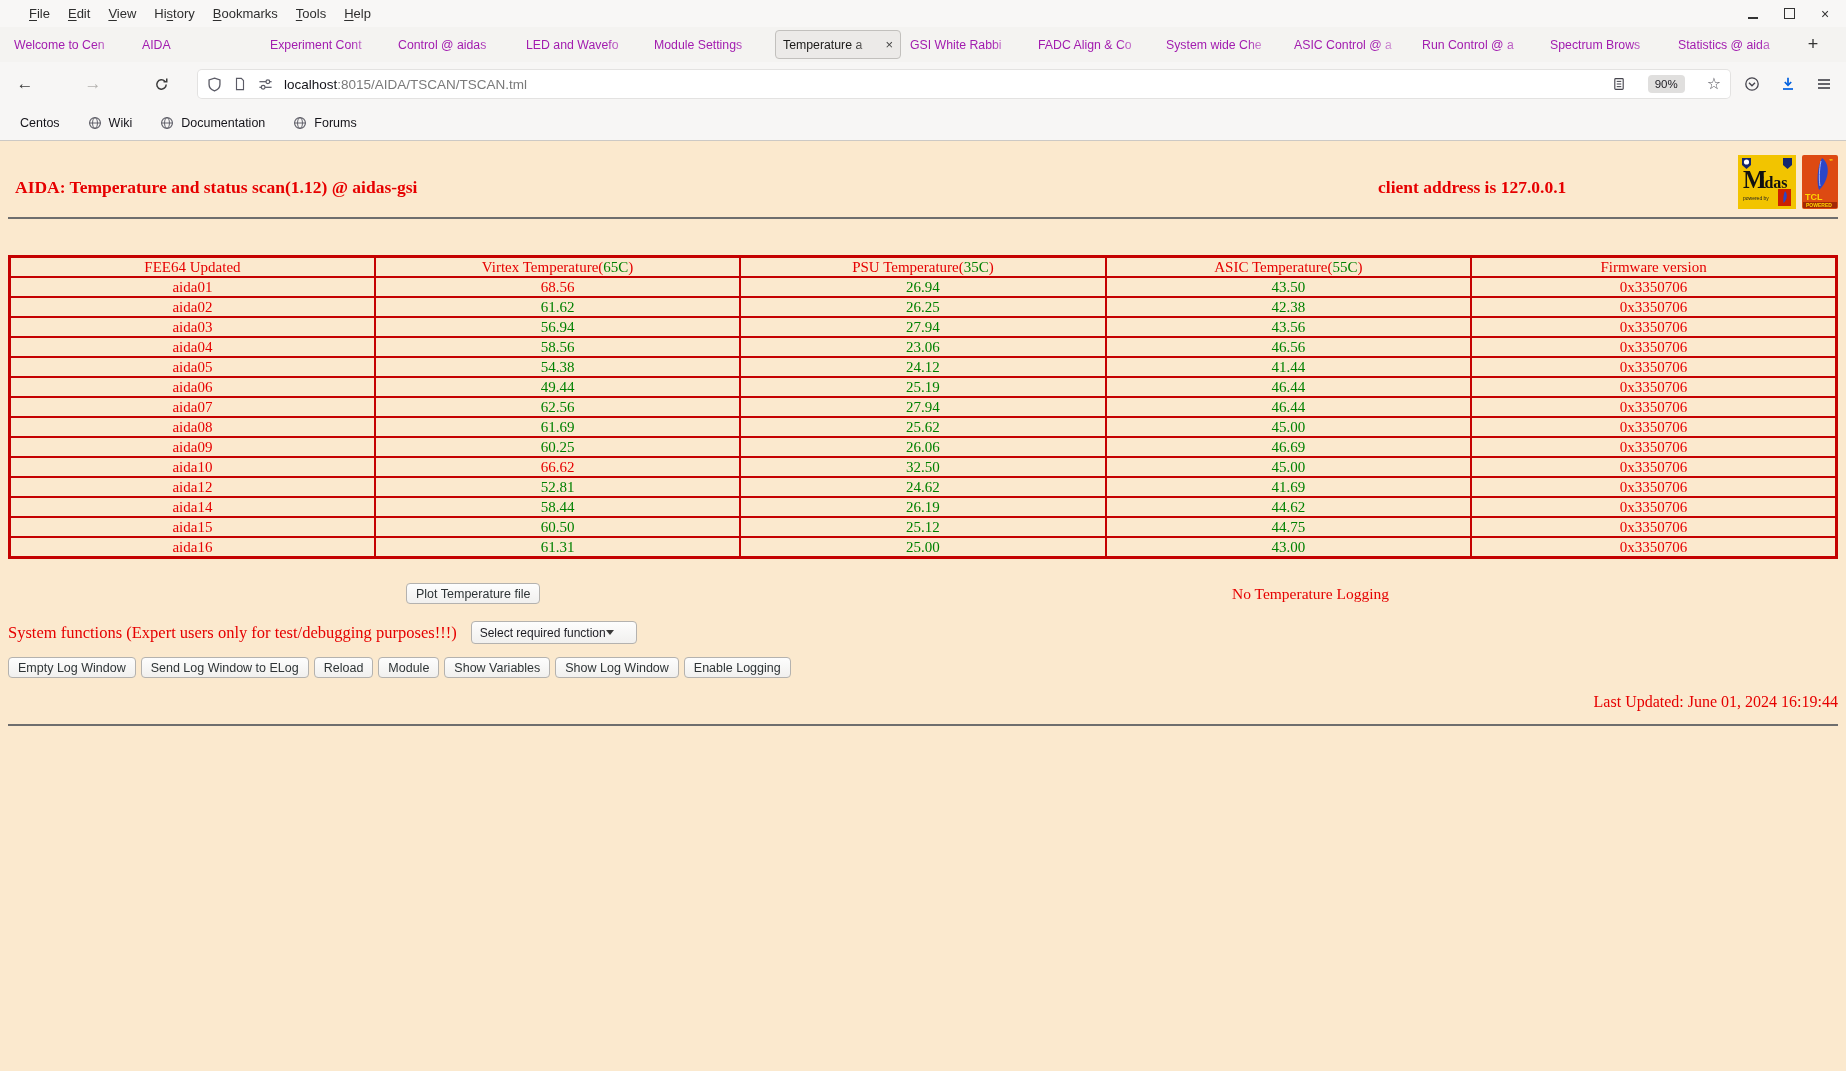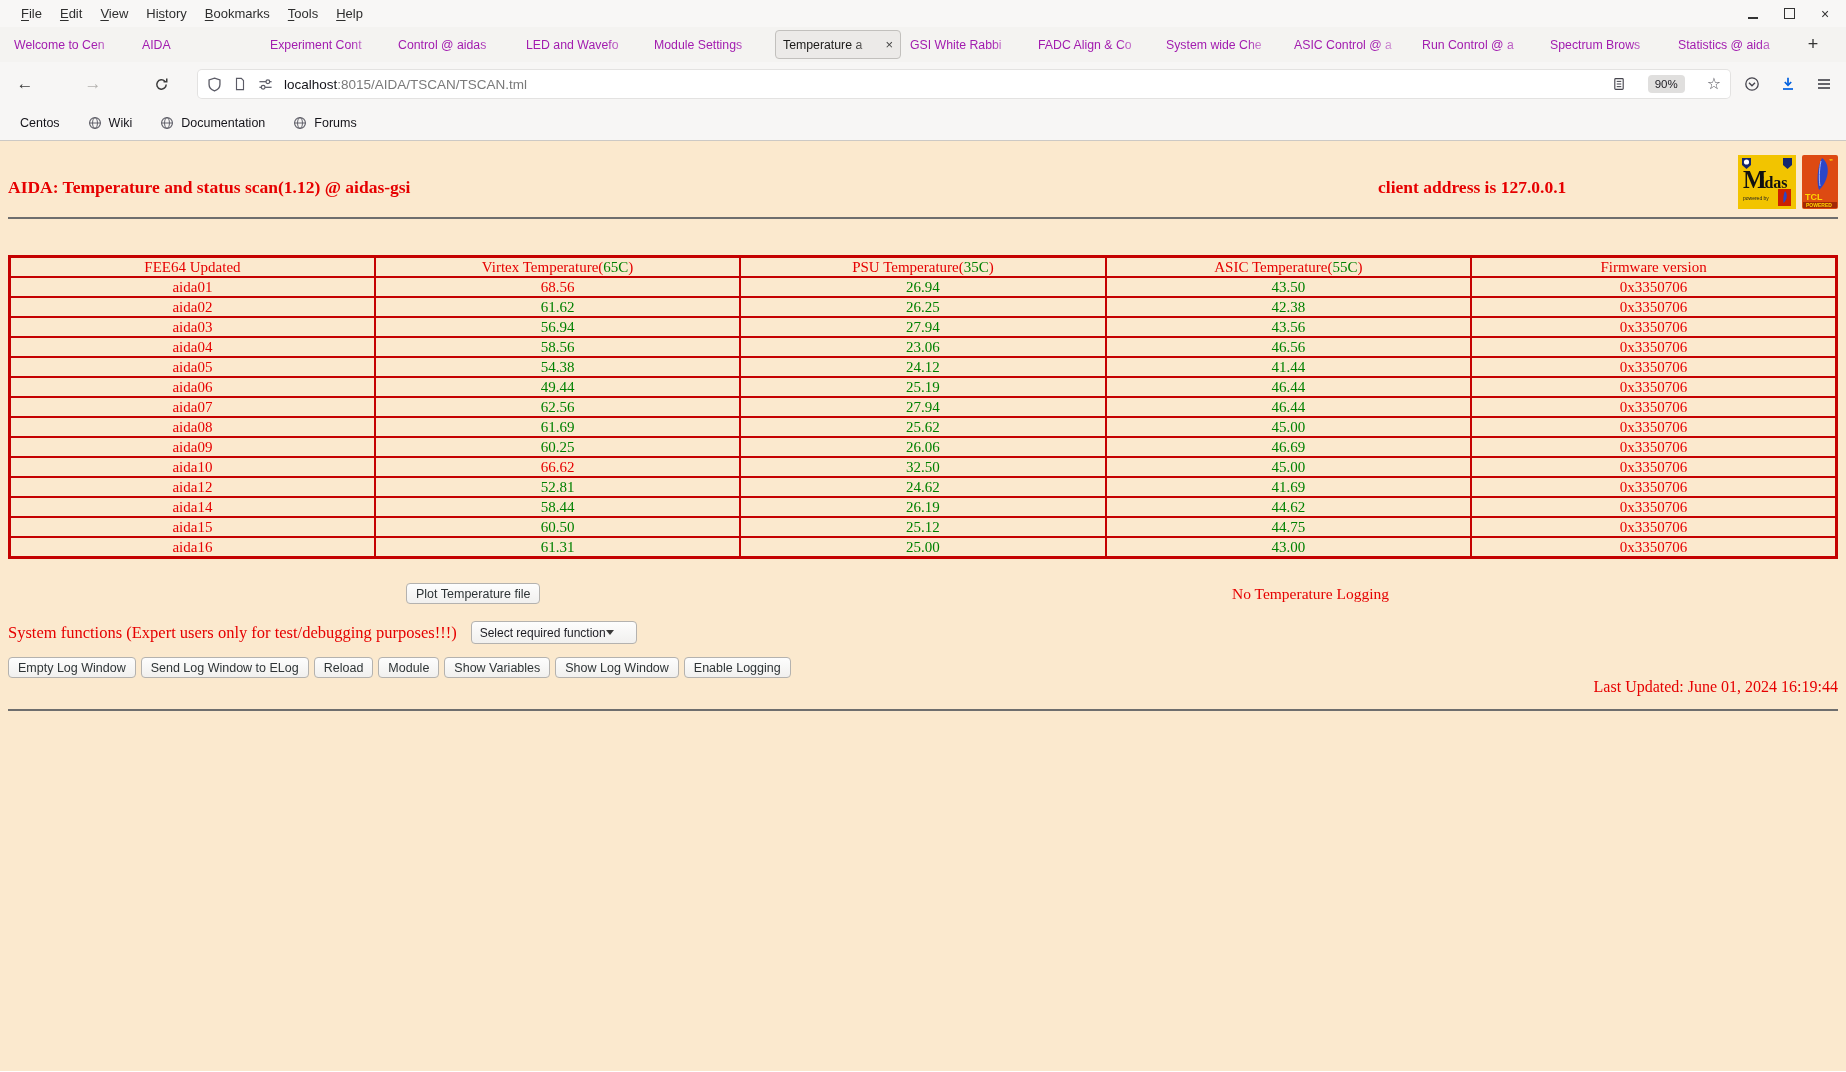--- a/index.html
+++ b/index.html
@@ -1,21 +1,21 @@
 <!DOCTYPE html>
 <html><head>
 <meta charset="utf-8">
 <style>
   html,body{margin:0;padding:0;background:#fff;}
   .screen{width:1846px;height:1072px;position:relative;overflow:hidden;
           font-family:"Liberation Sans","DejaVu Sans",sans-serif;background:#fff;}
 
   
   .menubar{height:27px;background:#f8f7f6;display:flex;align-items:center;
-           padding-left:12px;font-size:13px;color:#2e2e2e;}
+           padding-left:20px;font-size:13px;color:#2e2e2e;}
   .menu-item{padding:4px 9px;cursor:default;}
   .menu-item u{text-decoration:underline;text-underline-offset:2px;}
   .window-controls{margin-left:auto;display:flex;align-items:center;gap:22px;padding-right:14px;}
   .wc{display:inline-flex;align-items:center;justify-content:center;width:14px;height:14px;color:#333;}
   .wc-min-bar{width:10px;height:2px;background:#333;margin-top:8px;}
   .wc-max-box{width:9px;height:9px;border:1.5px solid #333;}
   .wc-close-x{font-size:14px;line-height:14px;color:#333;}
 
   .tabbar{height:35px;background:#f4f3f1;display:flex;align-items:stretch;padding:0 4px 0 6px;}
   .tab{flex:0 0 126px;box-sizing:border-box;display:flex;align-items:center;margin:3px 1px;
@@ -49,21 +49,21 @@
                 align-items:center;padding-left:13px;gap:28px;font-size:12.5px;color:#15141a;}
   .bm{display:flex;align-items:center;gap:7px;}
   .centos-dot{width:13px;height:13px;border-radius:50%;
      background:radial-gradient(circle,#fff 0 2px,rgba(255,255,255,0) 2.5px),
                 conic-gradient(#9b4f96 0 25%,#c0569b 0 50%,#82409c 0 75%,#b06ab3 0);}
 
   
   .page{height:930px;background:#fbe9ce;padding:0 8px;box-sizing:border-box;
         font-family:"Liberation Serif","DejaVu Serif",serif;color:#e60000;}
   .page-header{position:relative;height:76px;}
-  .page-title{position:absolute;left:0;top:36px;font-size:17.5px;font-weight:bold;}
+  .page-title{position:absolute;left:7px;top:36px;font-size:17.5px;font-weight:bold;}
   .client-address{position:absolute;left:1370px;top:36px;font-size:17.5px;font-weight:bold;white-space:nowrap;}
   .logos{position:absolute;right:0;top:14px;display:flex;gap:6px;align-items:flex-start;}
   .rule{border:none;border-top:2px solid #6e6e6e;margin:0;height:0;}
 
   table.scan{width:100%;border-collapse:collapse;margin-top:36px;
              border:3px solid #c40000;font-size:15px;}
   table.scan th,table.scan td{border:2px solid #c40000;text-align:center;font-weight:normal;
              height:18px;line-height:18px;padding:0;}
   table.scan th{width:20%;}
   .c-red{color:#e60000;}
@@ -79,21 +79,21 @@
 
   .sysfunc-row{margin-top:16px;display:flex;align-items:center;font-size:16.5px;}
   .func-select{font-family:"Liberation Sans","DejaVu Sans",sans-serif;font-size:12px;color:#1c1b22;
            background:linear-gradient(#fdfdfd,#f1f0ee);border:1px solid #b4b2af;border-radius:4px;
            height:23px;width:166px;box-sizing:border-box;display:inline-flex;align-items:center;
            padding:0 8px;margin-left:14px;}
   .select-caret{width:0;height:0;border-left:4px solid transparent;border-right:4px solid transparent;
            border-top:5px solid #3a3a3a;}
 
   .buttons-row{margin-top:13px;display:flex;gap:5px;}
-  .updated-row{text-align:right;font-size:16px;}
+  .updated-row{margin-top:15px;text-align:right;font-size:16px;}
   .rule2{border:none;border-top:2px solid #6e6e6e;margin:13px 0 0 0;height:0;}
 
   svg{display:block;}
 </style>
 </head>
 <body>
 
 <div class="screen">
 
   <div class="menubar">

